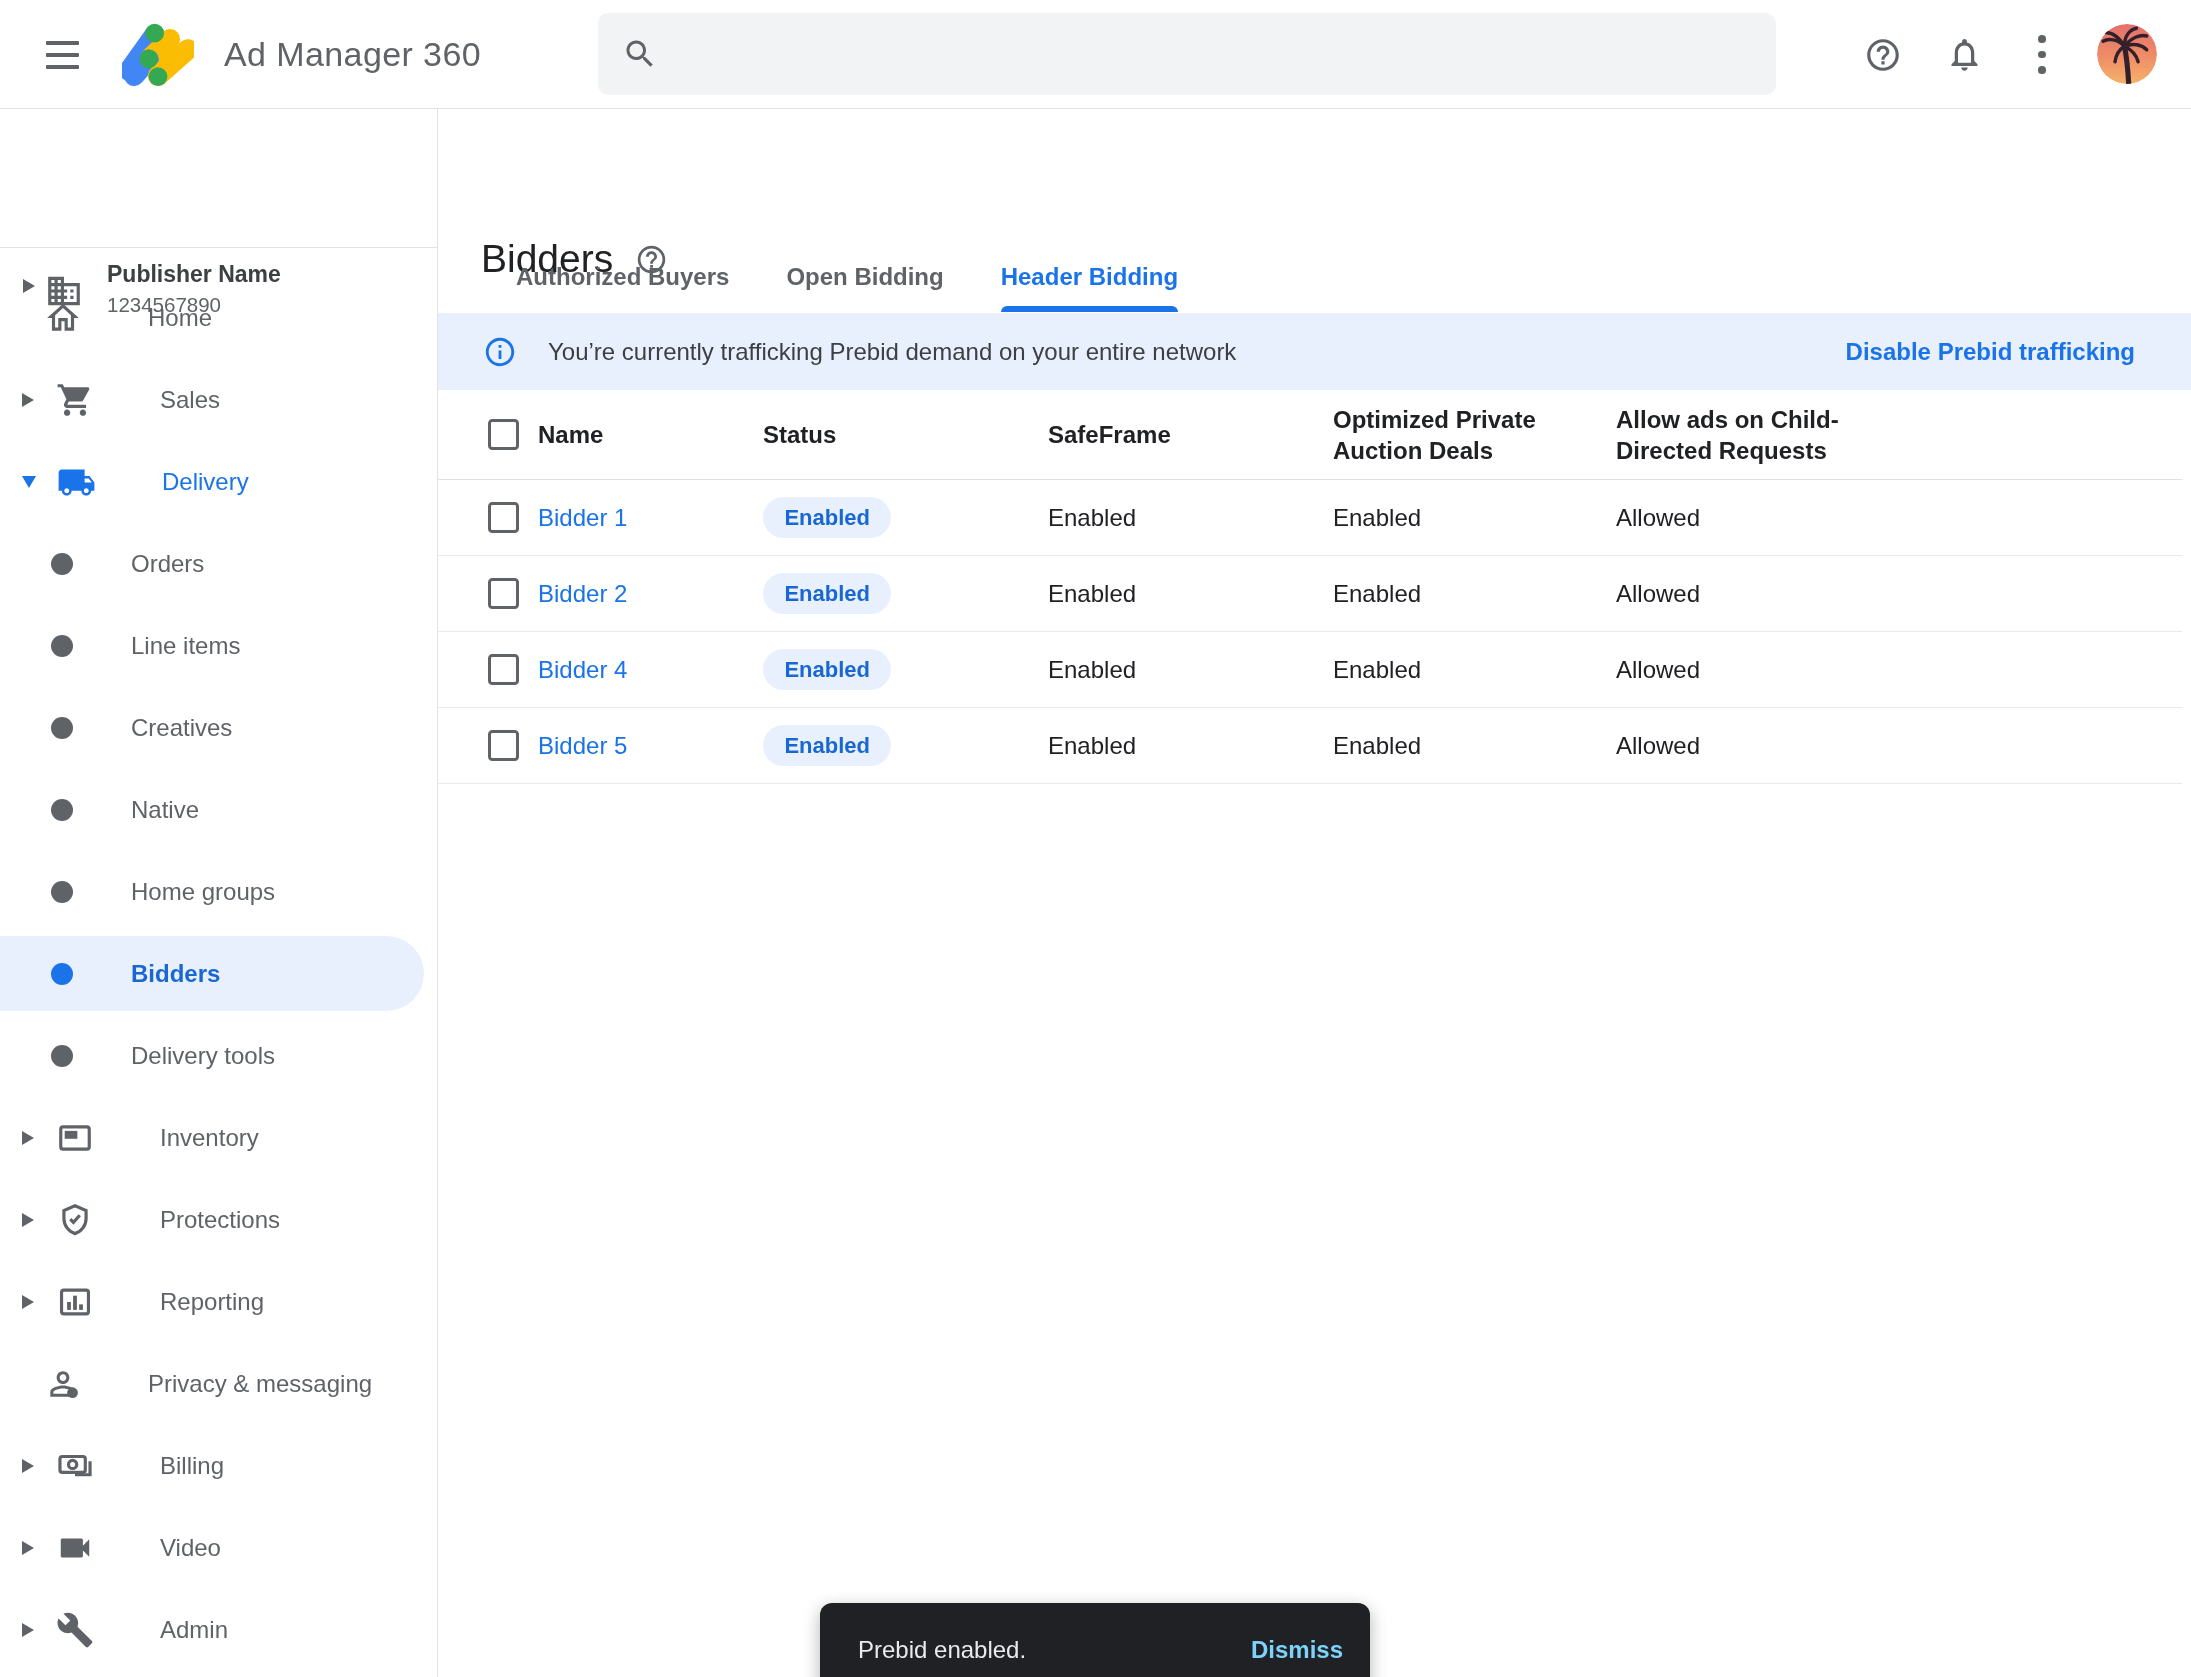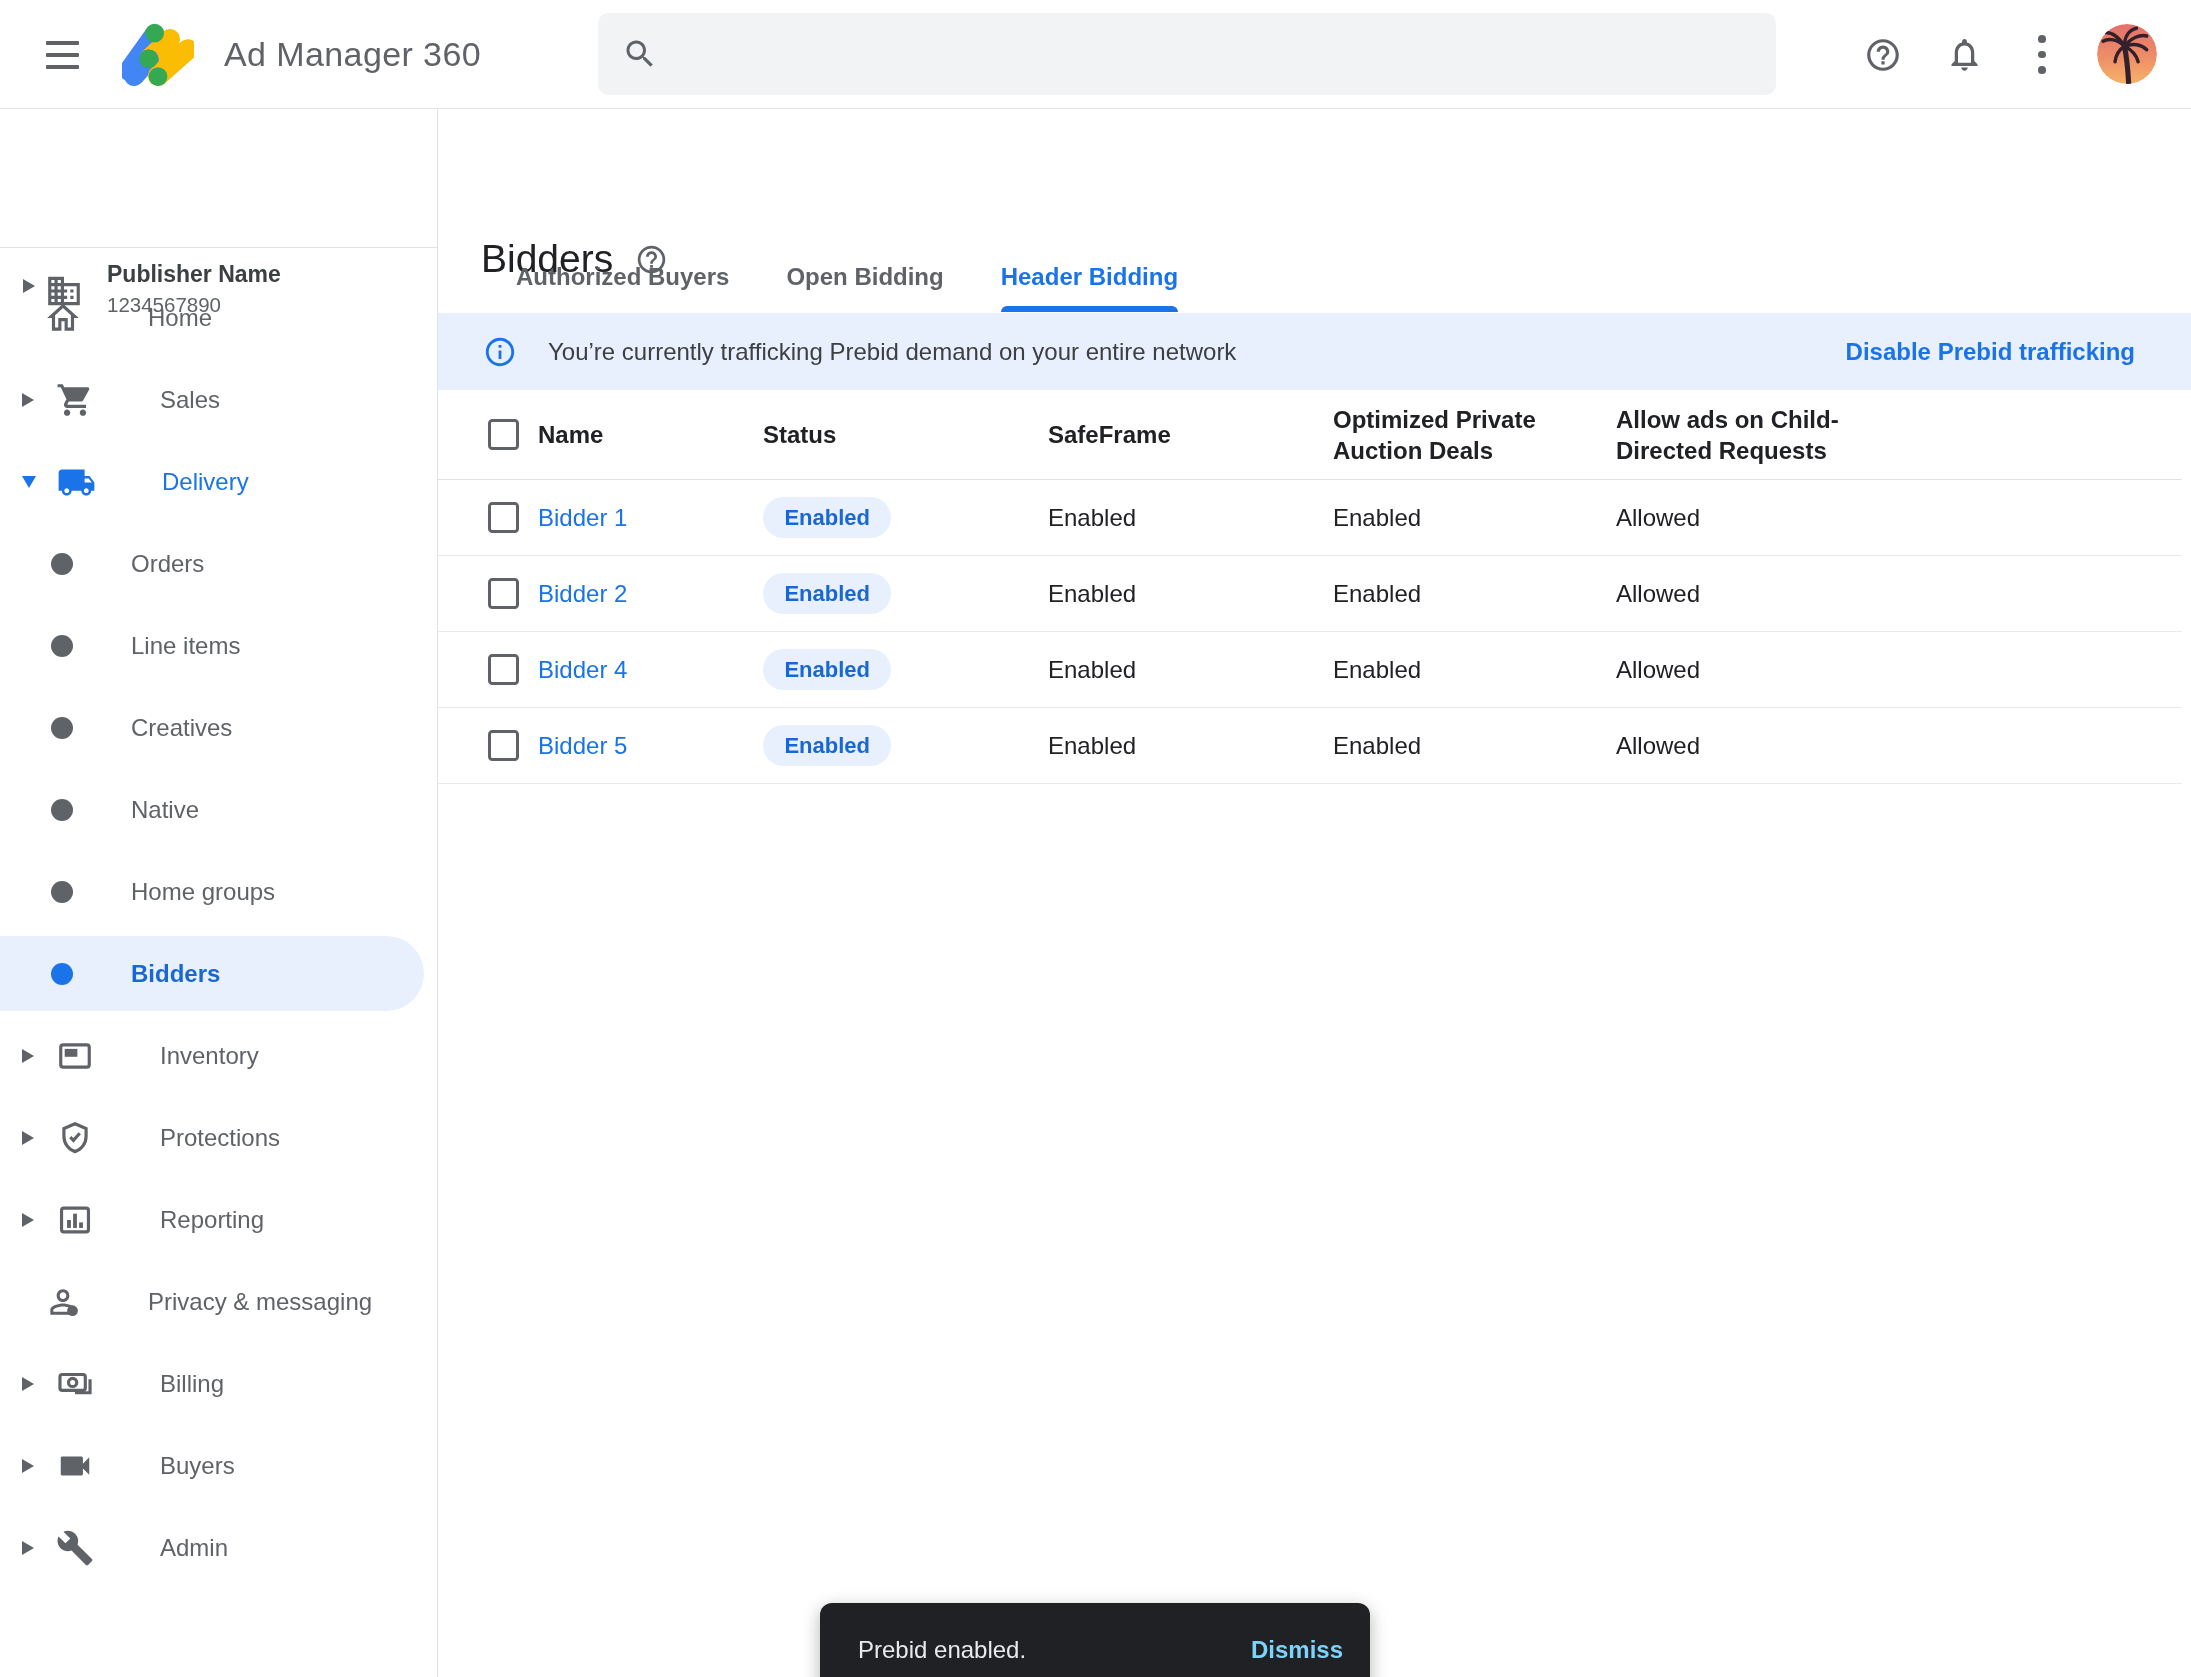--- a/index.html
+++ b/index.html
@@ -217,20 +217,24 @@
       <span class="bullet"></span>
       <span class="nav-label">Home groups</span>
     </div>
 
     <div class="nav-item selected">
       <span class="pill"></span>
       <span class="bullet"></span>
       <span class="nav-label">Bidders</span>
     </div>
 
+    <div class="nav-item">
+      <span class="bullet"></span>
+      <span class="nav-label">Delivery tools</span>
+    </div>
 
     <div class="nav-item">
       <span class="nav-arrow tri-r"></span>
       <span class="nav-ico">
           <svg width="38" height="38" viewBox="0 0 24 24">
             <rect x="3" y="5" width="18" height="14" rx="1.5" fill="none" stroke="#5f6368" stroke-width="2"></rect>
             <rect x="5.5" y="7.5" width="8" height="5" fill="#5f6368"></rect>
           </svg>
         </span>
       <span class="nav-label">Inventory</span>
@@ -282,21 +286,21 @@
       <span class="nav-label">Billing</span>
     </div>
 
     <div class="nav-item">
       <span class="nav-arrow tri-r"></span>
       <span class="nav-ico">
           <svg width="38" height="38" viewBox="0 0 24 24" fill="#5f6368">
             <path d="M17 10.5V7c0-.55-.45-1-1-1H4c-.55 0-1 .45-1 1v10c0 .55.45 1 1 1h12c.55 0 1-.45 1-1v-3.5l4 4v-11l-4 4z"></path>
           </svg>
         </span>
-      <span class="nav-label">Buyers</span>
+      <span class="nav-label">Video</span>
     </div>
 
     <div class="nav-item">
       <span class="nav-arrow tri-r"></span>
       <span class="nav-ico">
           <svg width="38" height="38" viewBox="0 0 24 24" fill="#5f6368">
             <path d="M22.7 19l-9.1-9.1c.9-2.3.4-5-1.5-6.9-2-2-5-2.4-7.4-1.3L9 6 6 9 1.6 4.7C.4 7.1.9 10.1 2.9 12.1c1.9 1.9 4.6 2.4 6.9 1.5l9.1 9.1c.4.4 1 .4 1.4 0l2.3-2.3c.5-.4.5-1.1.1-1.4z"></path>
           </svg>
         </span>
       <span class="nav-label">Admin</span>

